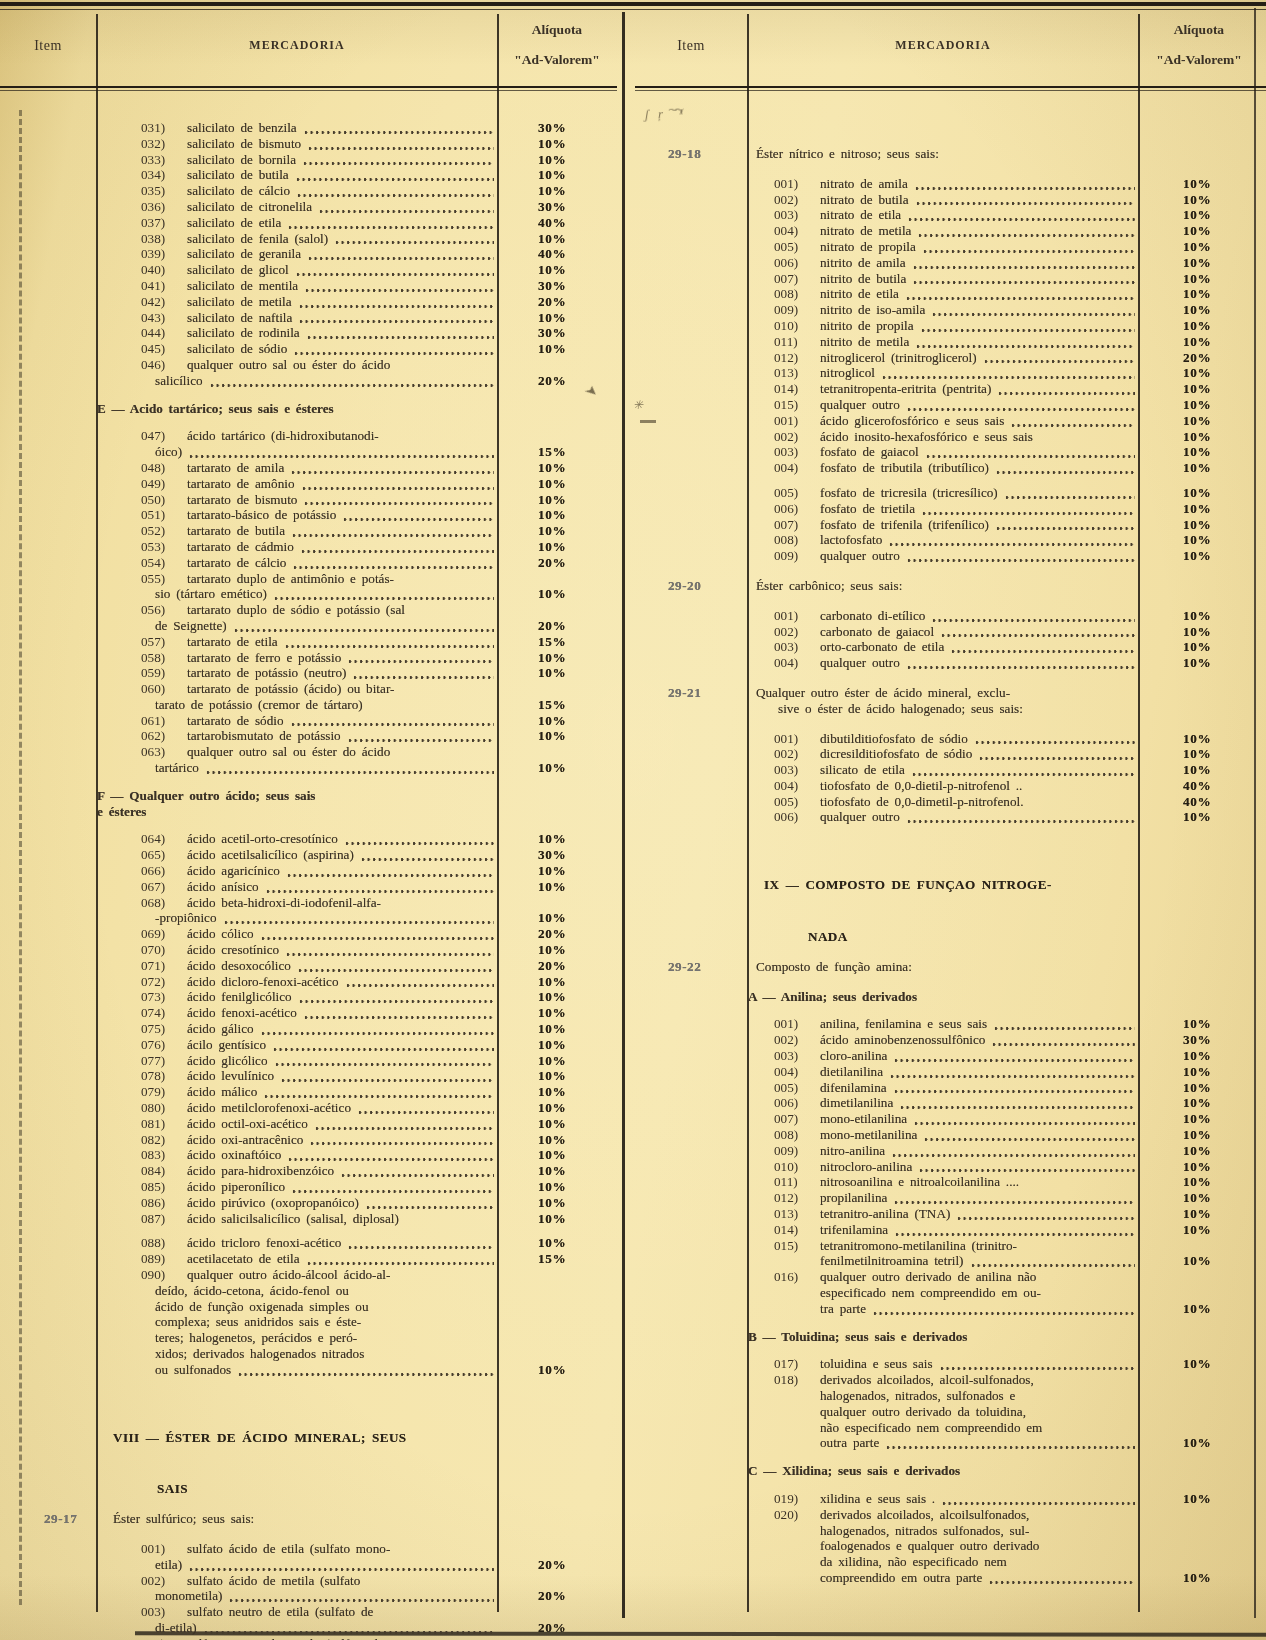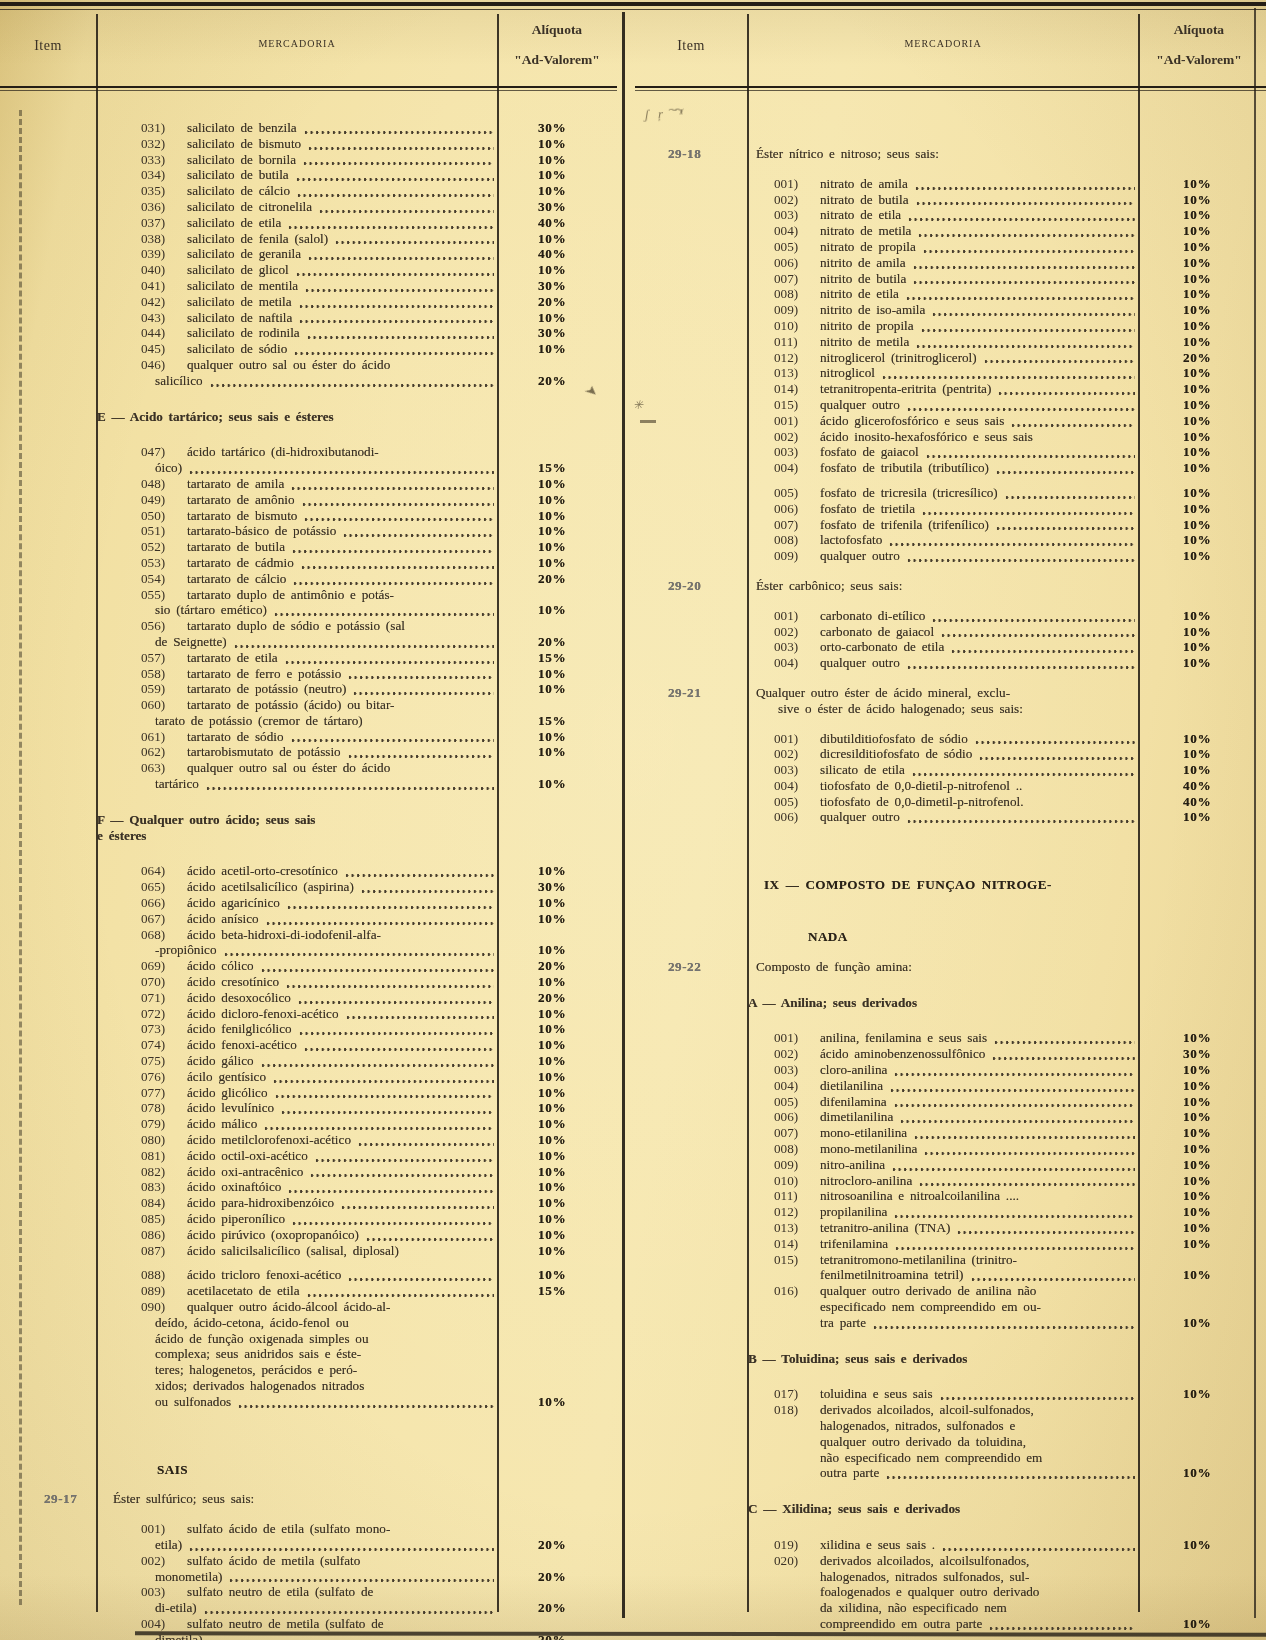--- a/index.html
+++ b/index.html
@@ -29,21 +29,21 @@
   .rule-r-pct{left:1138px;top:14px;width:2px;height:1598px;opacity:.88;}
   .edge-right{left:1254px;top:8px;width:2px;height:1610px;opacity:.75;}
   .edge-left{position:absolute;left:19px;top:110px;height:1495px;width:0;border-left:3px dashed rgba(36,30,21,.45);}
   .bottom-smudge{left:135px;top:1632px;width:1131px;height:4px;opacity:.8;transform:rotate(.08deg);}
   
   .thead{position:absolute;top:14px;height:72px;}
   .thead-l{left:0;width:617px;}
   .thead-r{left:635px;width:631px;}
   .thead .item-h{position:absolute;left:0;width:96px;top:24px;text-align:center;font-size:14px;letter-spacing:.5px;}
   .thead-r .item-h{width:112px;}
-  .thead .merc-h{position:absolute;top:24px;text-align:center;font-size:10px;font-weight:normal;letter-spacing:1px;}
+  .thead .merc-h{position:absolute;top:24px;text-align:center;font-size:12px;font-weight:bold;letter-spacing:1px;}
   .thead-l .merc-h{left:97px;width:400px;}
   .thead-r .merc-h{left:748px_;left:113px;width:390px;}
   .thead .alq{position:absolute;text-align:center;font-size:13.5px;font-weight:bold;}
   .thead-l .alq1{left:497px;width:120px;top:8px;}
   .thead-l .alq2{left:497px;width:120px;top:38px;}
   .thead-r .alq1{left:503px;width:122px;top:8px;}
   .thead-r .alq2{left:503px;width:122px;top:38px;}
   
   .tbl{position:absolute;top:108px;font-size:13.2px;line-height:15.8px;}
   .tbl-left{left:30px;width:587px;padding-top:12px;}
@@ -68,21 +68,21 @@
   .tbl-left .en{padding-left:44px;}
   .tbl-right .en{padding-left:26px;}
   .tbl-left .ct{padding-left:58px;}
   .tbl-right .ct{padding-left:72px;}
   .tbl-left .in{padding-left:16px;}
   .tbl-right .in{padding-left:8px;}
   .tbl-right .in.ct{padding-left:30px;}
   .lead{flex:1;min-width:8px;align-self:flex-end;height:5px;margin:0 4px 1px 7px;
     background-image:radial-gradient(circle at 2px 2.5px, #453b2b 1.15px, rgba(0,0,0,0) 1.45px);
     background-size:5.6px 5px;background-repeat:repeat-x;background-position:left bottom;}
-  .b-heading{margin:20px 0;text-align:center;font-weight:bold;text-shadow:0 0 .4px rgba(40,28,8,.55);}
+  .b-heading{margin:12px 0;text-align:center;font-weight:bold;text-shadow:0 0 .4px rgba(40,28,8,.55);}
   .b-section{margin:16px 0 12px;font-weight:bold;letter-spacing:.4px;color:#29permit221a;color:#292218;}
   .b-section .ln{padding-left:16px;margin-top:36px;}
   .b-section .ln.ct{padding-left:60px;}
   .b-group{margin:14px 0;}
   .b-entries{margin:0;}
   .sp{height:9px;}
   
   .smudge{position:absolute;color:#473c28;opacity:.65;filter:blur(.4px);font-style:italic;}
   .sm-top{left:645px;top:106px;font-size:13px;letter-spacing:3px;transform:rotate(-2deg);}
   .sm-star{left:633px;top:398px;font-size:12px;}
@@ -938,20 +938,29 @@
             <span class="lead"></span>
           </div>
         </div>
         <div class="pc"><span class="rate">10%</span></div>
       </div>
     </div>
     <div class="b-section">
       <div class="row">
         <div class="gut"></div>
         <div class="bd">
+          <div class="ln ">
+            <span class="txt">VIII — ÉSTER DE ÁCIDO MINERAL; SEUS</span>
+          </div>
+        </div>
+        <div class="pc"></div>
+      </div>
+      <div class="row">
+        <div class="gut"></div>
+        <div class="bd">
           <div class="ln ct">
             <span class="txt">SAIS</span>
           </div>
         </div>
         <div class="pc"></div>
       </div>
     </div>
     <div class="b-group">
       <div class="row">
         <div class="gut"><span class="code">29-17</span></div>

